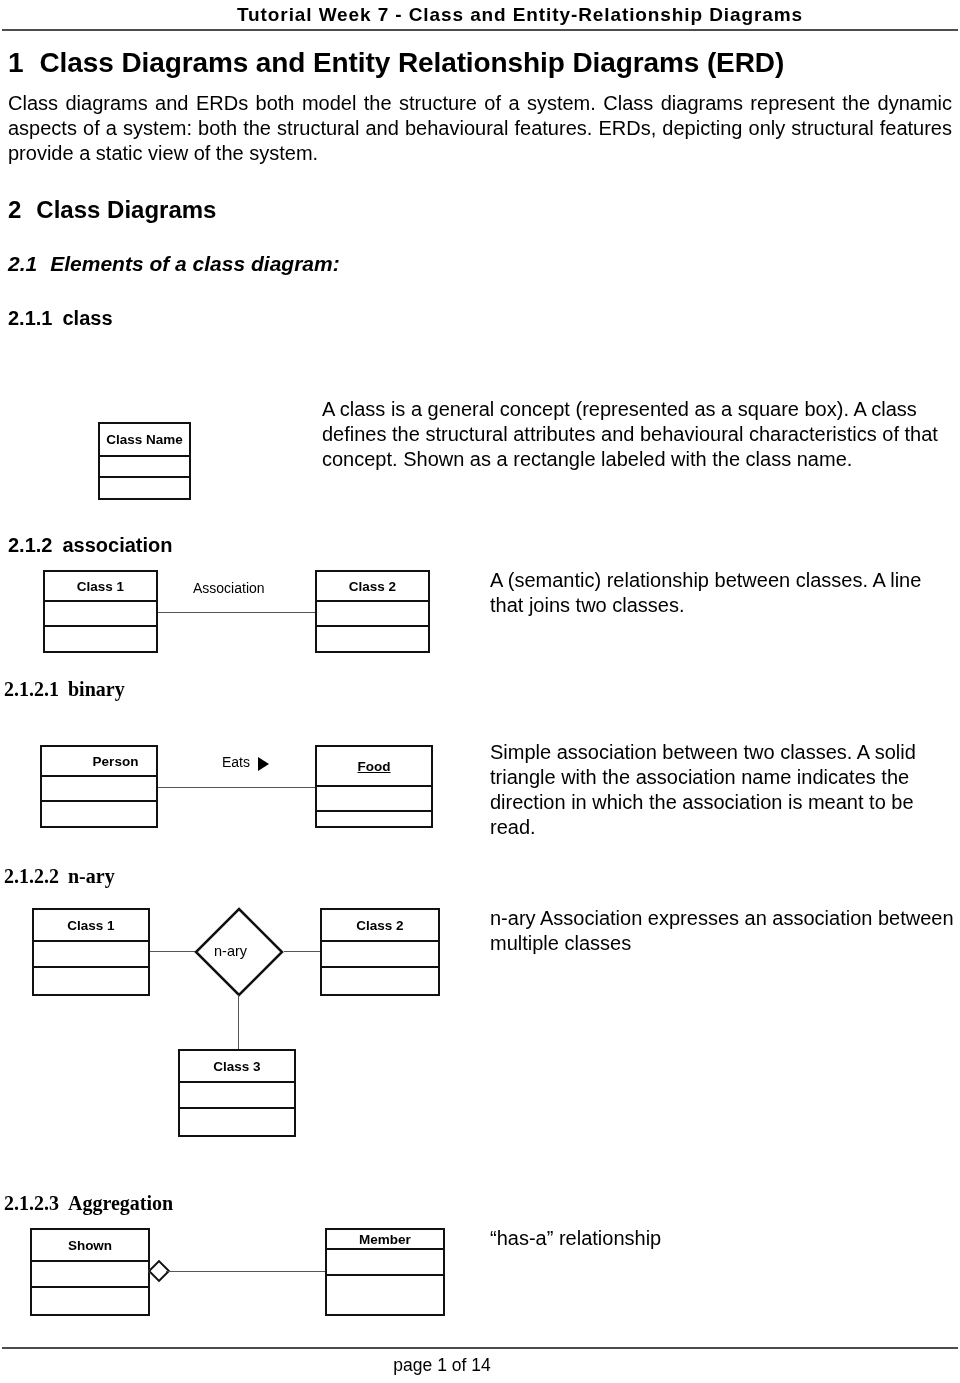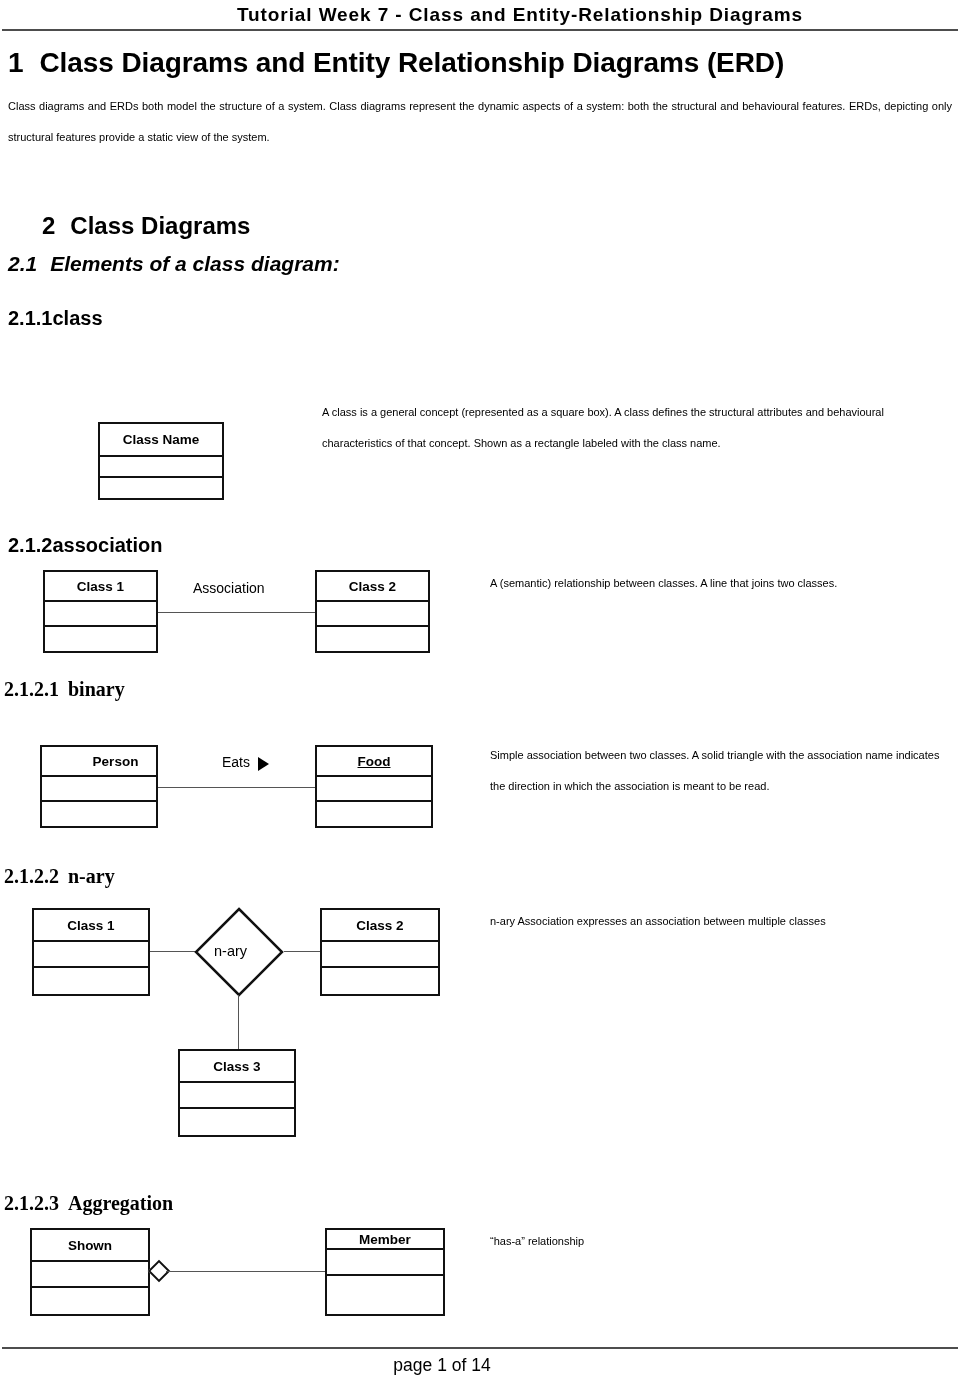--- a/index.html
+++ b/index.html
@@ -42,22 +42,22 @@
     left: 8px; top: 47px;
     font-size: 28px;
     font-weight: bold;
     letter-spacing: -0.1px;
     white-space: nowrap;
   }
   .h1 .num { margin-right: 16px; }
 
   .body-text {
     position: absolute;
-    font-size: 11px;
-    line-height: 31px;
+    font-size: 20px;
+    line-height: 25px;
     white-space: pre-line;
   }
   .intro {
     left: 8px; top: 91px;
     width: 944px;
     text-align: justify;
   }
 
   .h2 {
     position: absolute;
@@ -78,21 +78,21 @@
   }
   .h3 .num { margin-right: 13px; font-style: italic; }
 
   .h4 {
     position: absolute;
     left: 8px;
     font-size: 20px;
     font-weight: bold;
     white-space: nowrap;
   }
-  .h4 .num { }
+  .h4 .num { margin-right: 10px; }
 
   .h5 {
     position: absolute;
     left: 4px;
     font-size: 20px;
     font-weight: bold;
     font-family: "Liberation Serif", serif;
     white-space: nowrap;
   }
   .h5 .num { margin-right: 9px; }
@@ -183,33 +183,33 @@
 <body>
 
 <div class="page-header">Tutorial Week 7 - Class and Entity-Relationship Diagrams</div>
 <div class="header-rule"></div>
 
 <div class="h1">
   <span class="num">1</span><span>Class Diagrams and Entity Relationship  Diagrams (ERD)</span>
 </div>
 <div class="body-text intro">Class diagrams and ERDs both model the structure of a system.  Class diagrams represent the dynamic aspects of a system: both the structural and behavioural features. ERDs, depicting only structural features  provide a static view of the system.</div>
 
-<div class="h2" style="top:212px;margin-left:34px;">
+<div class="h2" style="top:196px;">
   <span class="num">2</span><span>Class Diagrams</span>
 </div>
 
 <div class="h3" style="top:252px;">
   <span class="num">2.1</span><span>Elements of a class diagram:</span>
 </div>
 
 <div class="h4" style="top:307px;">
   <span class="num">2.1.1</span><span>class</span>
 </div>
 
-<div class="uml-class" style="left:98px; top:422px; width:126px; height:78px;">
+<div class="uml-class" style="left:98px; top:422px; width:93px; height:78px;">
   <div class="compartment name" style="height:33px;">Class Name</div>
   <div class="compartment attrs" style="height:21px;"></div>
   <div class="compartment" style="height:20px;"></div>
 </div>
 <div class="body-text" style="left:322px; top:397px; width:634px;">A class is a general concept (represented as a square box). A class defines the structural attributes and behavioural characteristics of that concept.  Shown as a  rectangle labeled with the class name.</div>
 
 <div class="h4" style="top:534px;">
   <span class="num">2.1.2</span><span>association</span>
 </div>
 
@@ -233,21 +233,21 @@
 
 <div class="uml-class" style="left:40px; top:745px; width:118px; height:83px;">
   <div class="compartment name" style="height:30px;padding-left:33px;">Person</div>
   <div class="compartment attrs" style="height:25px;"></div>
   <div class="compartment" style="height:24px;"></div>
 </div>
 <div class="hline" style="left:158px; top:787px; width:157px;"></div>
 <div class="edge-label" style="left:222px; top:754px;">Eats</div>
 <div class="tri-right" style="left:258px; top:757px;"></div>
 <div class="uml-class" style="left:315px; top:745px; width:118px; height:83px;">
-  <div class="compartment name" style="height:30px;text-decoration:underline;">Food</div>
+  <div class="compartment name" style="height:40px;text-decoration:underline;">Food</div>
   <div class="compartment attrs" style="height:25px;"></div>
   <div class="compartment" style="height:24px;"></div>
 </div>
 <div class="body-text" style="left:490px; top:740px; width:466px;">Simple association between two classes.  A solid triangle with the  association name indicates the direction in which the association is meant to be read.</div>
 
 <div class="h5" style="top:865px;">
   <span class="num">2.1.2.2</span><span>n-ary</span>
 </div>
 
 <div class="uml-class" style="left:32px; top:908px; width:118px; height:88px;">

